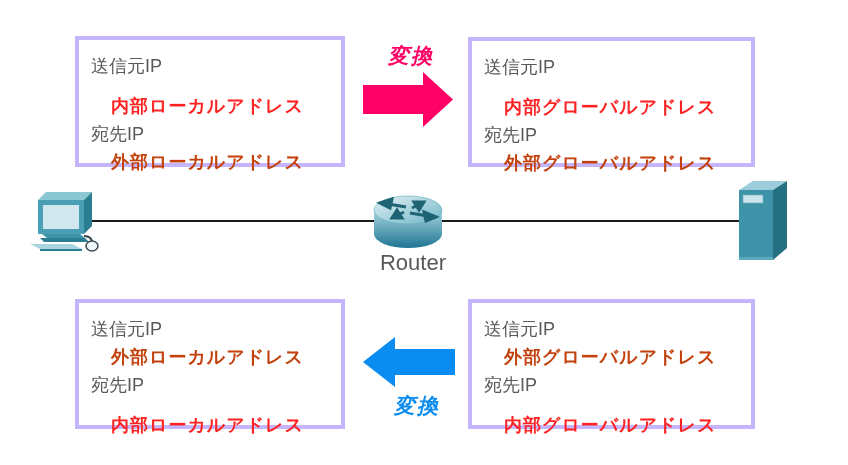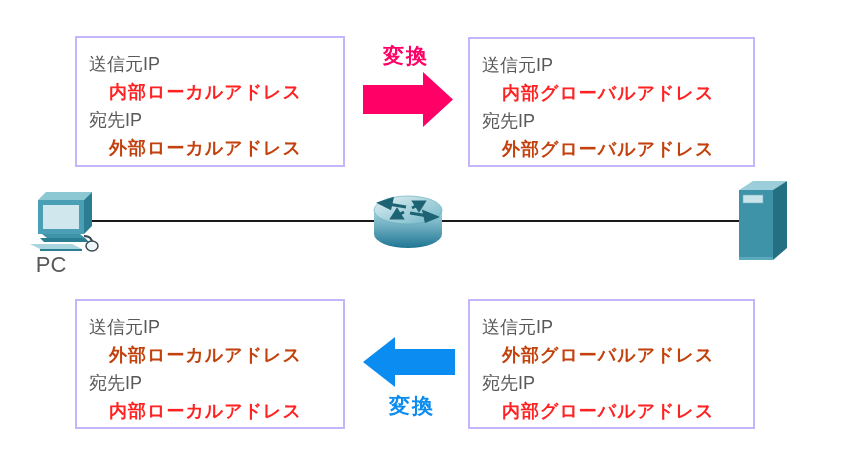--- a/index.html
+++ b/index.html
@@ -2,34 +2,34 @@
 <html><head>
 <meta charset="utf-8">
 <style>
   html,body{margin:0;padding:0;background:#ffffff;}
   .canvas{
     position:relative;width:848px;height:465px;background:#ffffff;overflow:hidden;
     font-family:"Liberation Sans","DejaVu Sans",sans-serif;color:#595959;
   }
   
   .ip-box{
-    position:absolute;background:#ffffff;border:2px solid #c4b5fd;
+    position:absolute;background:#ffffff;border:4px solid #c4b5fd;
     box-sizing:border-box;padding:12px 12px 0 12px;
   }
   #box-tl{left:75px;top:36px;width:270px;height:131px;}
   #box-tr{left:468px;top:37px;width:287px;height:130px;}
   #box-bl{left:75px;top:299px;width:270px;height:130px;}
   #box-br{left:468px;top:299px;width:287px;height:130px;}
   .bl,.bv{height:28px;line-height:28px;font-size:18px;white-space:nowrap;}
   .bl{color:#595959;}
   .bv{padding-left:20px;font-weight:bold;letter-spacing:1px;}
-  [data-color="red"]{color:#FF2222;}
+  [data-color="red"]{color:#FF2222;margin-top:12px;}
   [data-color="blue"]{color:#c2410c;}
   
-  .henkan{position:absolute;font-size:21px;font-weight:bold;text-align:center;letter-spacing:2px;}
+  .henkan{position:absolute;font-size:21px;font-weight:bold;text-align:right;letter-spacing:2px;font-style:italic;}
   #henkan-top{left:378px;top:42px;width:56px;color:#FF0066;}
   #henkan-bottom{left:384px;top:392px;width:56px;color:#0A8CF0;}
   .arrow-svg{position:absolute;}
   #arrow-top{left:363px;top:72px;}
   #arrow-bottom{left:363px;top:337px;}
   
   .net-line{position:absolute;left:85px;top:220px;width:657px;height:2px;background:#1a1a1a;z-index:1;}
   .device{position:absolute;z-index:2;}
   #pc-icon{left:26px;top:190px;}
   #router-icon{left:372px;top:194px;}
@@ -90,21 +90,20 @@
     <polygon points="12,10 58,10 66,2 20,2" fill="#8CC7D4"></polygon>
     <polygon points="58,10 66,2 66,36 58,44" fill="#2B7D92"></polygon>
     <rect x="12" y="10" width="46" height="34" fill="#4A9FB5"></rect>
     <rect x="17" y="15" width="36" height="24" fill="#CFE7ED"></rect>
     <polygon points="16,44 54,44 59,48 21,48" fill="#3F93A9"></polygon>
     <polygon points="14,48 59,48 63,52 18,52" fill="#2B7D92"></polygon>
     <polygon points="4,54 46,54 56,59 14,59" fill="#A9D5DF"></polygon>
     <polygon points="14,59 56,59 56,61 14,61" fill="#2B7D92"></polygon>
     <ellipse cx="66" cy="56" rx="6" ry="5" fill="#EDF6F8" stroke="#3a4750" stroke-width="1.5"></ellipse>
   </svg>
-  <div class="dev-label" id="pc-label">PC</div>
 
   <svg class="device" id="router-icon" width="72" height="56" viewBox="0 0 72 56">
     <defs>
       <linearGradient id="rbody" x1="0" y1="0" x2="0" y2="1">
         <stop offset="0" stop-color="#A8D6E0"></stop>
           <stop offset="1" stop-color="#1F7694"></stop>
       </linearGradient>
       <linearGradient id="rtop" x1="0" y1="0" x2="1" y2="1">
         <stop offset="0" stop-color="#E2F1F4"></stop>
           <stop offset="1" stop-color="#6FB5C6"></stop>
@@ -116,20 +115,21 @@
       <line x1="34" y1="13" x2="16" y2="10"></line>
       <polygon points="8,9 20,5 18,14"></polygon>
       <line x1="38" y1="19" x2="56" y2="22"></line>
       <polygon points="64,23 52,18 54,27"></polygon>
       <line x1="40" y1="14" x2="46" y2="11"></line>
       <polygon points="52,8 42,8 47,16"></polygon>
       <line x1="32" y1="18" x2="26" y2="21"></line>
       <polygon points="20,24 30,24 25,16"></polygon>
     </g>
   </svg>
+  <div class="dev-label" id="router-label">Router</div>
 
   <svg class="device" id="server-icon" width="58" height="86" viewBox="0 0 58 86">
     <polygon points="4,10 38,10 52,1 18,1" fill="#9BCEDA"></polygon>
     <polygon points="38,10 52,1 52,68 38,80" fill="#256F82"></polygon>
     <rect x="4" y="10" width="34" height="70" fill="#3E93A8"></rect>
     <rect x="4" y="77" width="34" height="3" fill="#5BA9BC"></rect>
     <rect x="8" y="15" width="20" height="8" fill="#C9E4EB" stroke="#77AFBE" stroke-width="0.6"></rect>
   </svg>
 
 </div>

